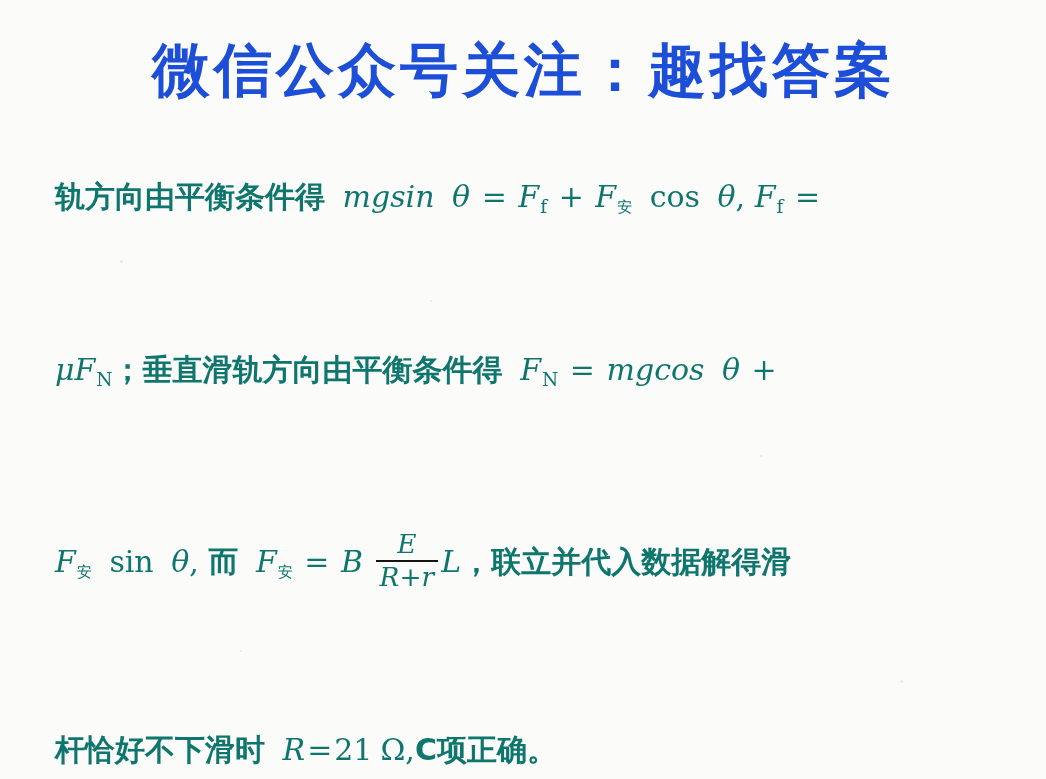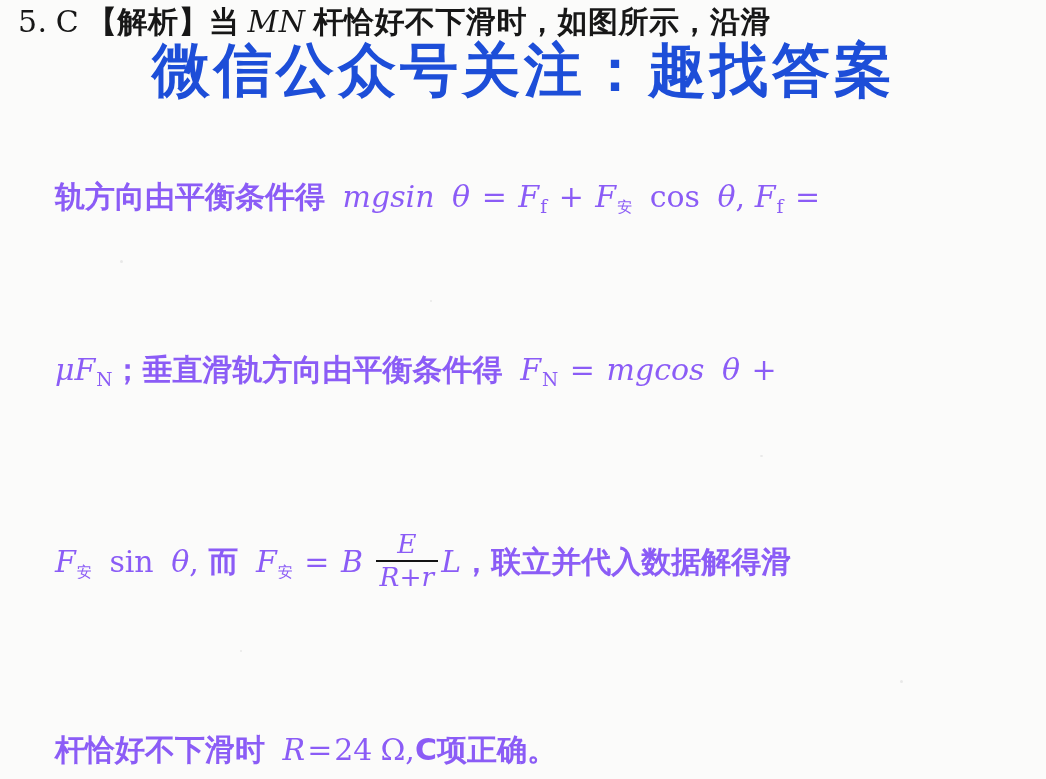--- a/index.html
+++ b/index.html
@@ -54,21 +54,21 @@
   }
 
   
   .fline {
     position: absolute;
     left: 55px;
     width: 985px;
     font-size: 30px;
     line-height: 44px;
     white-space: nowrap;
-    color: #8b5cf6;
+    color: #0f766e;
   }
   .l1 { top: 175px; }
   .l2 { top: 348px; }
   .l3 { top: 530px; }
   .l4 { top: 728px; }
 
   .mathit {
     font-style: italic;
     font-family: "DejaVu Serif", "Liberation Serif", serif;
   }
@@ -117,23 +117,20 @@
     background: rgba(150,150,150,0.18);
     border-radius: 50%;
     pointer-events: none;
   }
 </style>
 </head>
 <body>
 
 <div class="page">
 
-  <div class="line-top">
-    <span class="num">5.</span><span class="sp"></span><span class="up">C</span><span class="sp"></span><span class="cn">【解析】</span><span class="cn">当</span><span class="sp"></span><span class="mathit">MN</span><span class="sp"></span><span class="cn">杆恰好不下滑时，如图所示，沿滑</span>
-  </div>
 
   <div class="watermark">微信公众号关注：趣找答案</div>
 
   <div class="fline l1">
     <span class="cn">轨方向由平衡条件得</span><span class="sp"></span>
     <span class="mathit">mgsin</span><span class="sp"></span>
     <span class="mathit">θ</span>
     <span class="op">=</span>
     <span class="mathit">F</span><span class="sub">f</span>
     <span class="op">+</span>
@@ -162,21 +159,21 @@
     <span class="op">=</span>
     <span class="mathit">B</span>
     <span class="frac">
       <span class="numer">E</span>
       <span class="denom">R+r</span>
     </span><span class="mathit">L</span><span class="cn">，</span><span class="cn">联立并代入数据解得滑</span>
   </div>
 
   <div class="fline l4">
     <span class="cn">杆恰好不下滑时</span><span class="sp"></span>
-    <span class="mathit">R</span><span class="op">=</span><span class="up">24</span><span class="sp"></span><span class="up">Ω</span><span>,</span><span class="cn">C项正确。</span>
+    <span class="mathit">R</span><span class="op">=</span><span class="up">21</span><span class="sp"></span><span class="up">Ω</span><span>,</span><span class="cn">C项正确。</span>
   </div>
 
   <div class="speckle" style="left:120px;top:260px;width:3px;height:3px;"></div>
   <div class="speckle" style="left:430px;top:300px;width:2px;height:2px;"></div>
   <div class="speckle" style="left:760px;top:455px;width:3px;height:2px;"></div>
   <div class="speckle" style="left:240px;top:650px;width:2px;height:2px;"></div>
   <div class="speckle" style="left:900px;top:680px;width:3px;height:3px;"></div>
 </div>
 
 </body></html>

